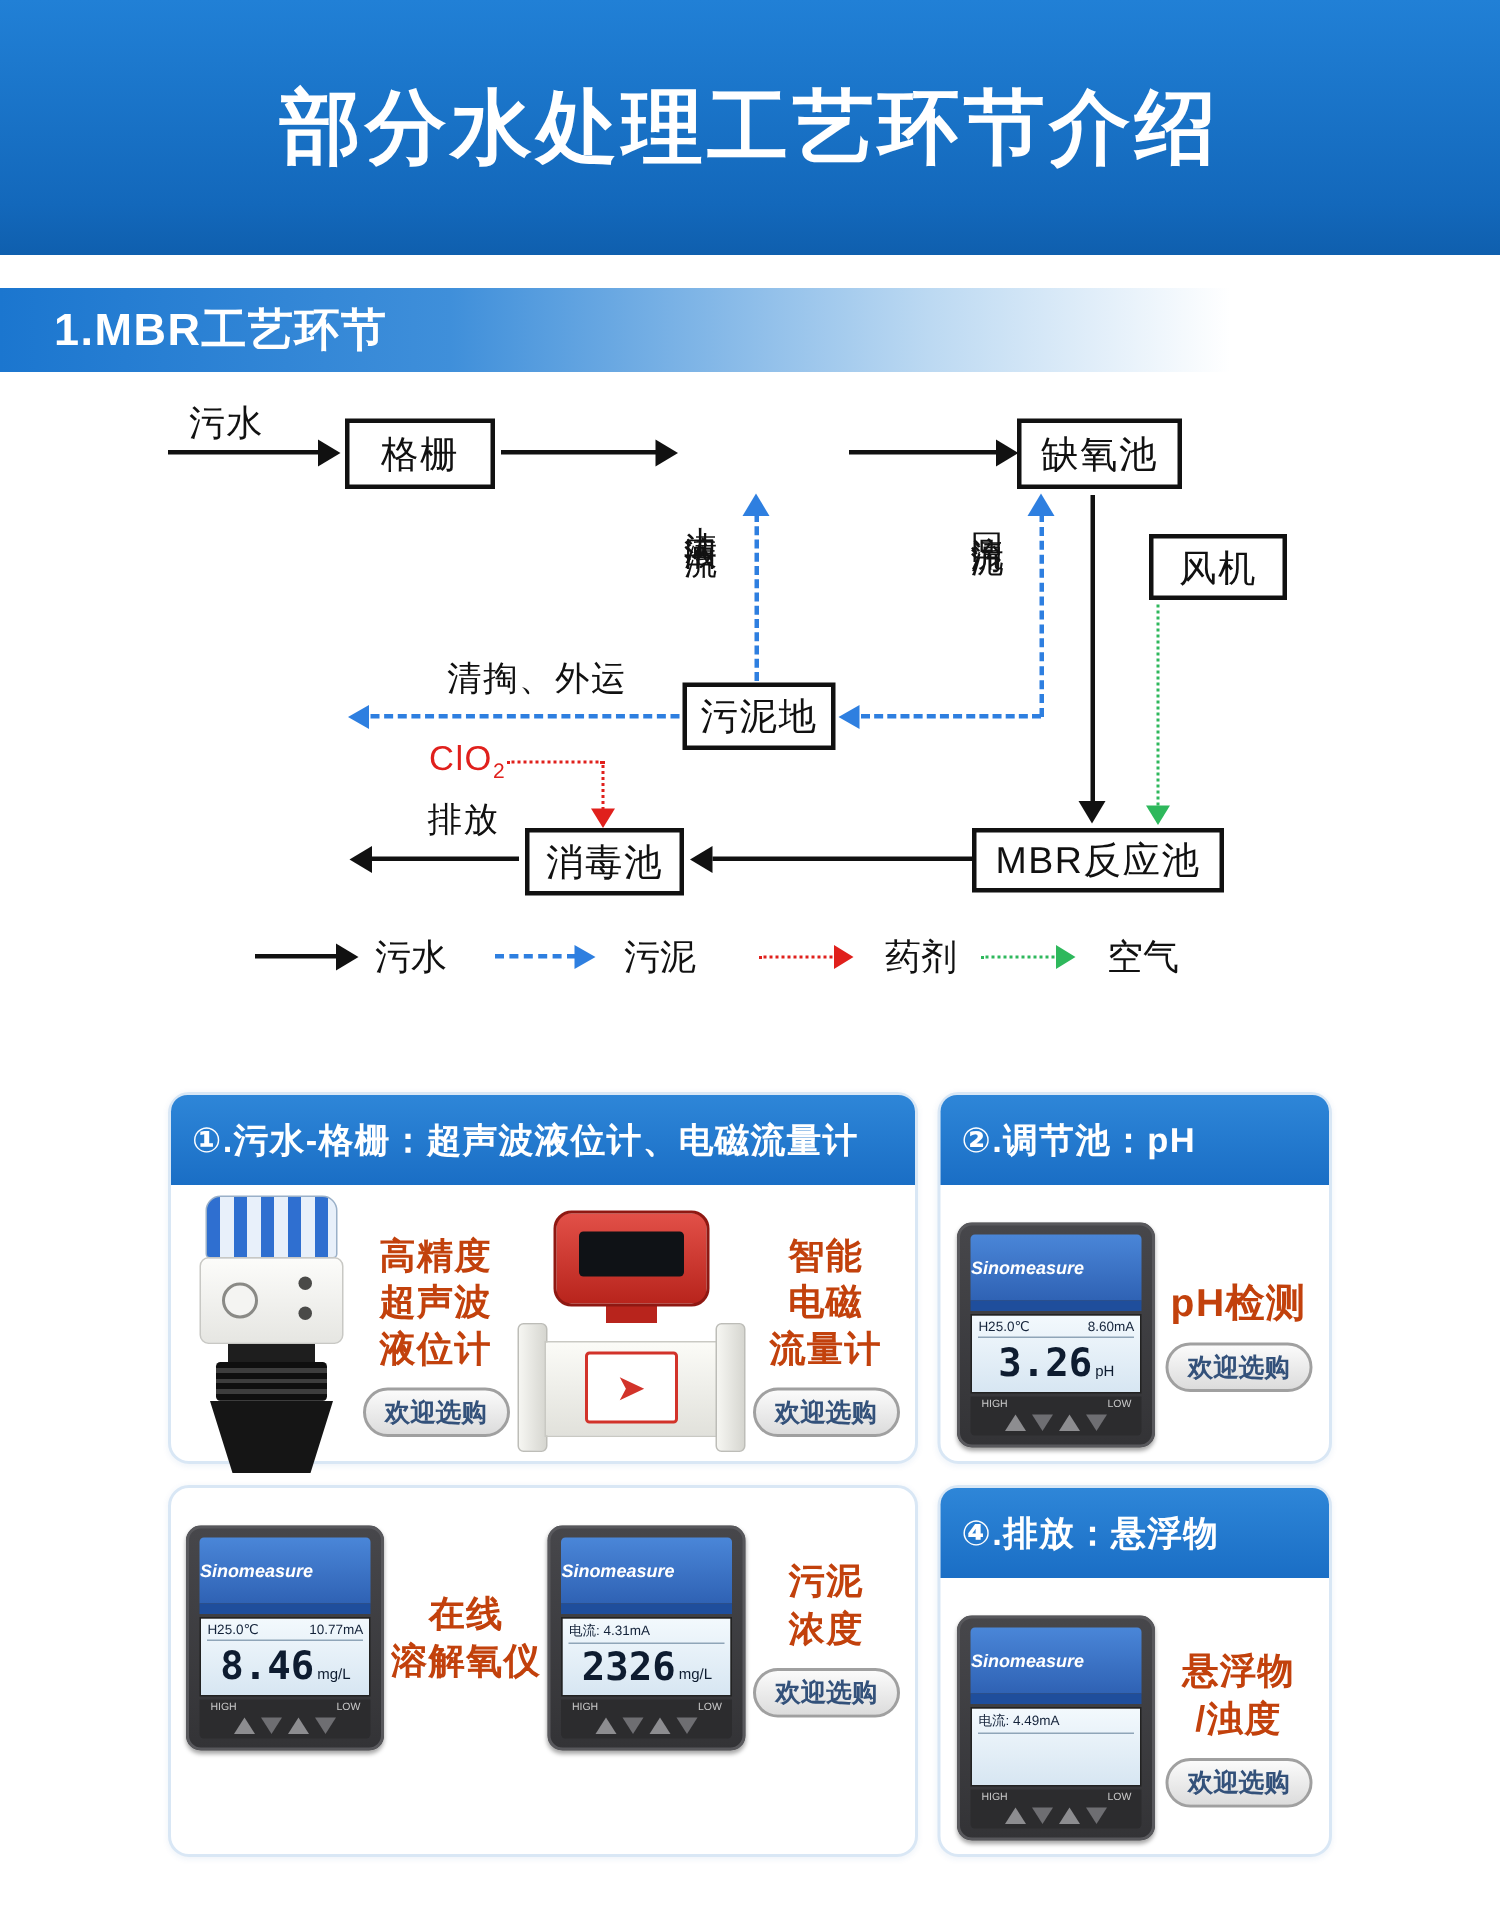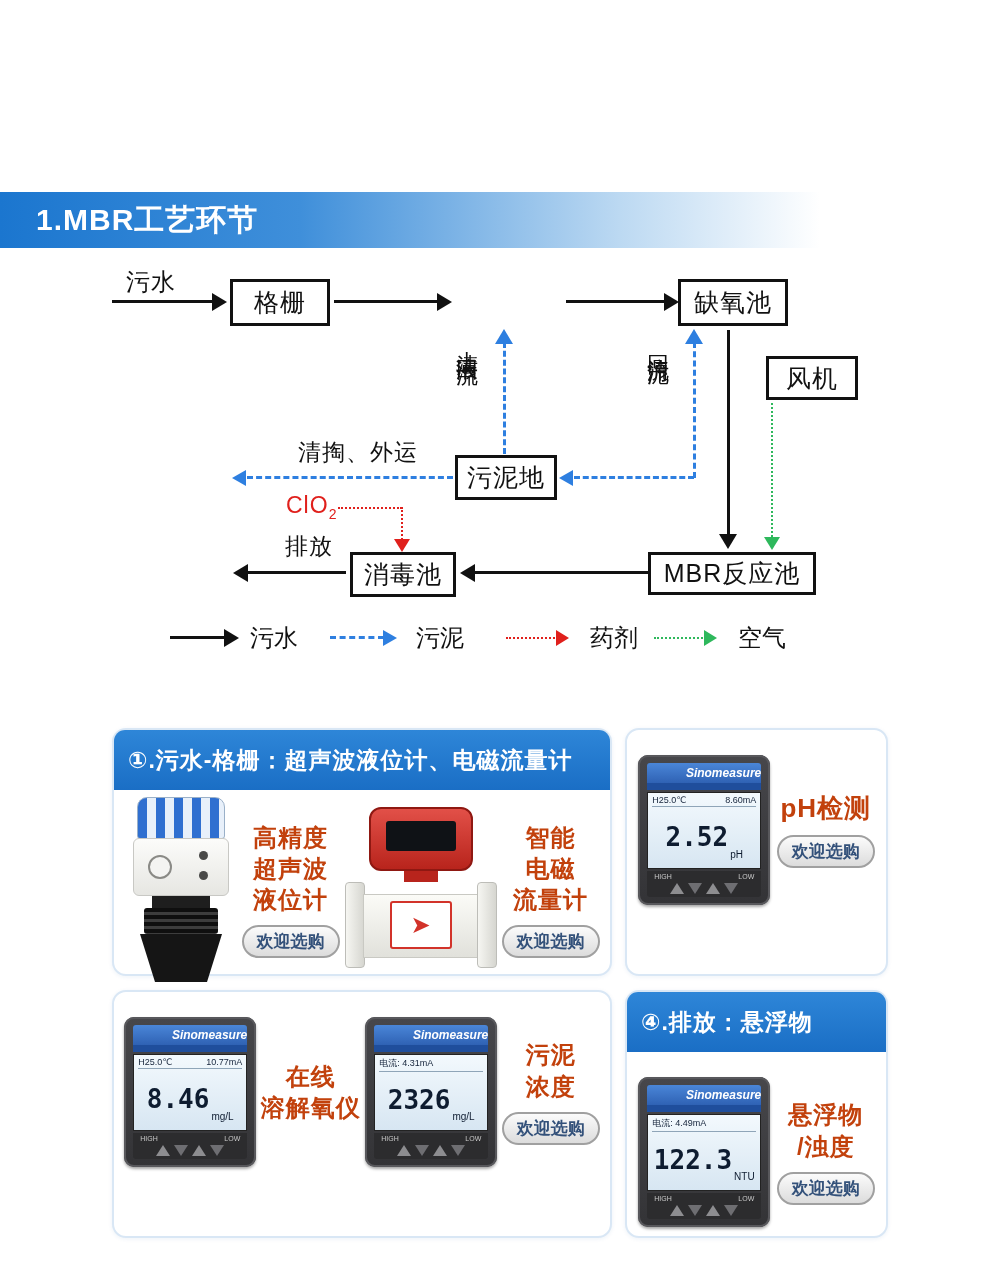--- a/index.html
+++ b/index.html
@@ -52,21 +52,21 @@
   .p-line.big{font-size:26px;}
   .badge{display:inline-block;margin-top:10px;font-size:17px;font-weight:600;color:#33517a;
     padding:3px 13px;border-radius:17px;background:linear-gradient(180deg,#fbfbfb,#dcdcdc);
     border:2px solid #a0a0a0;white-space:nowrap;cursor:pointer;}
 
   
   .ctrl{width:132px;height:150px;background:linear-gradient(180deg,#47474b,#333336);
     border-radius:10px;box-sizing:border-box;padding:8px 9px;display:flex;flex-direction:column;flex-shrink:0;
     box-shadow:inset 0 0 0 2px #58585c,0 2px 3px rgba(0,0,0,.35);}
   .ctrl-brand{background:linear-gradient(180deg,#4a86d8,#2f62b4);color:#fff;font-style:italic;
-    font-weight:bold;font-size:12px;text-align:right;padding:3px 0;border-radius:3px 3px 0 0;}
+    font-weight:bold;font-size:12px;text-align:left;padding:15px 0;border-radius:3px 3px 0 0;}
   .ctrl-sub{background:#1f4e9c;height:7px;}
   .ctrl-screen{flex:1;background:linear-gradient(180deg,#f3f9fd,#d7e6f2);border:1px solid #222;
     margin:2px 0;padding:2px 4px;display:flex;flex-direction:column;}
   .scr-top{display:flex;justify-content:space-between;font-size:9px;color:#14233a;
     border-bottom:1px solid #8fa5b8;padding-bottom:1px;white-space:nowrap;}
   .scr-main{flex:1;display:flex;align-items:center;justify-content:center;}
   .scr-main .val{font-size:26px;font-weight:bold;color:#0e1c30;font-family:"DejaVu Sans Mono",monospace;}
   .scr-main .unit{font-size:10px;color:#0e1c30;align-self:flex-end;margin:0 0 6px 2px;}
   .ctrl-bottom{height:26px;background:#2c2c2e;position:relative;border-radius:0 0 3px 3px;}
   .hl-lab{position:absolute;left:7px;top:2px;font-size:7px;color:#c9c9c9;}
@@ -107,20 +107,23 @@
     background:linear-gradient(180deg,#fbfbf7,#e1e1db);border:1px solid #c9c9c3;}
   .f-sticker{position:absolute;left:50%;top:50%;transform:translate(-50%,-50%);
     width:58px;height:44px;background:#fff;border:2px solid #d2332a;border-radius:3px;
     display:flex;align-items:center;justify-content:center;color:#d2332a;font-size:24px;font-weight:bold;}
 </style>
 </head>
 <body>
 
 <div class="page">
 
+  <header class="banner">
+    <h1>部分水处理工艺环节介绍</h1>
+  </header>
 
   <div class="section-bar">
     <span>1.MBR工艺环节</span>
   </div>
 
   <div class="fbox" style="left:230px;top:279px;width:100px;height:47px">格栅</div>
   <div class="fbox" style="left:678px;top:279px;width:110px;height:47px">缺氧池</div>
   <div class="fbox" style="left:766px;top:356px;width:92px;height:44px">风机</div>
   <div class="fbox" style="left:455px;top:455px;width:102px;height:45px">污泥地</div>
   <div class="fbox" style="left:350px;top:552px;width:106px;height:45px">消毒池</div>
@@ -213,31 +216,32 @@
       <div class="p-col">
         <span class="p-line">智能</span>
         <span class="p-line">电磁</span>
         <span class="p-line">流量计</span>
         <span class="badge">欢迎选购</span>
       </div>
     </div>
   </div>
 
   <div class="card" style="left:625px;top:728px;width:263px;height:248px">
+    <div class="card-head">②.调节池：pH</div>
     <div class="card-body">
       <div class="ctrl">
         <div class="ctrl-brand">Sinomeasure</div>
         <div class="ctrl-sub"></div>
         <div class="ctrl-screen">
           <div class="scr-top">
             <span>H25.0℃</span>
             <span>8.60mA</span>
           </div>
           <div class="scr-main">
-            <span class="val">2.52</span>
+            <span class="val">3.26</span>
             <span class="unit">pH</span>
           </div>
         </div>
         <div class="ctrl-bottom">
           <span class="hl-lab">HIGH</span>
           <span class="lo-lab">LOW</span>
           <span class="tris">
               <i class="t-up"></i>
               <i class="t-dn"></i>
               <i class="t-up"></i>
@@ -318,24 +322,20 @@
     <div class="card-head">④.排放：悬浮物</div>
     <div class="card-body">
       <div class="ctrl">
         <div class="ctrl-brand">Sinomeasure</div>
         <div class="ctrl-sub"></div>
         <div class="ctrl-screen">
           <div class="scr-top">
             <span>电流: 4.49mA</span>
             <span></span>
           </div>
-          <div class="scr-main">
-            <span class="val">122.3</span>
-            <span class="unit">NTU</span>
-          </div>
         </div>
         <div class="ctrl-bottom">
           <span class="hl-lab">HIGH</span>
           <span class="lo-lab">LOW</span>
           <span class="tris">
               <i class="t-up"></i>
               <i class="t-dn"></i>
               <i class="t-up"></i>
               <i class="t-dn"></i>
             </span>

